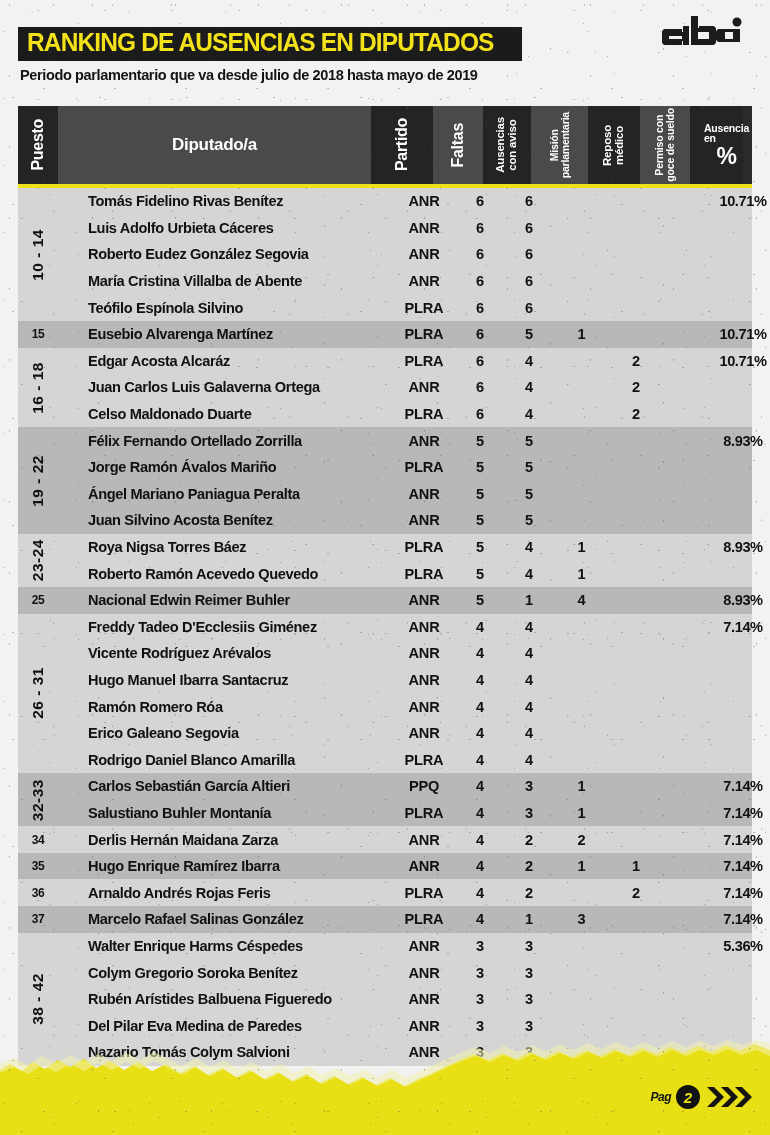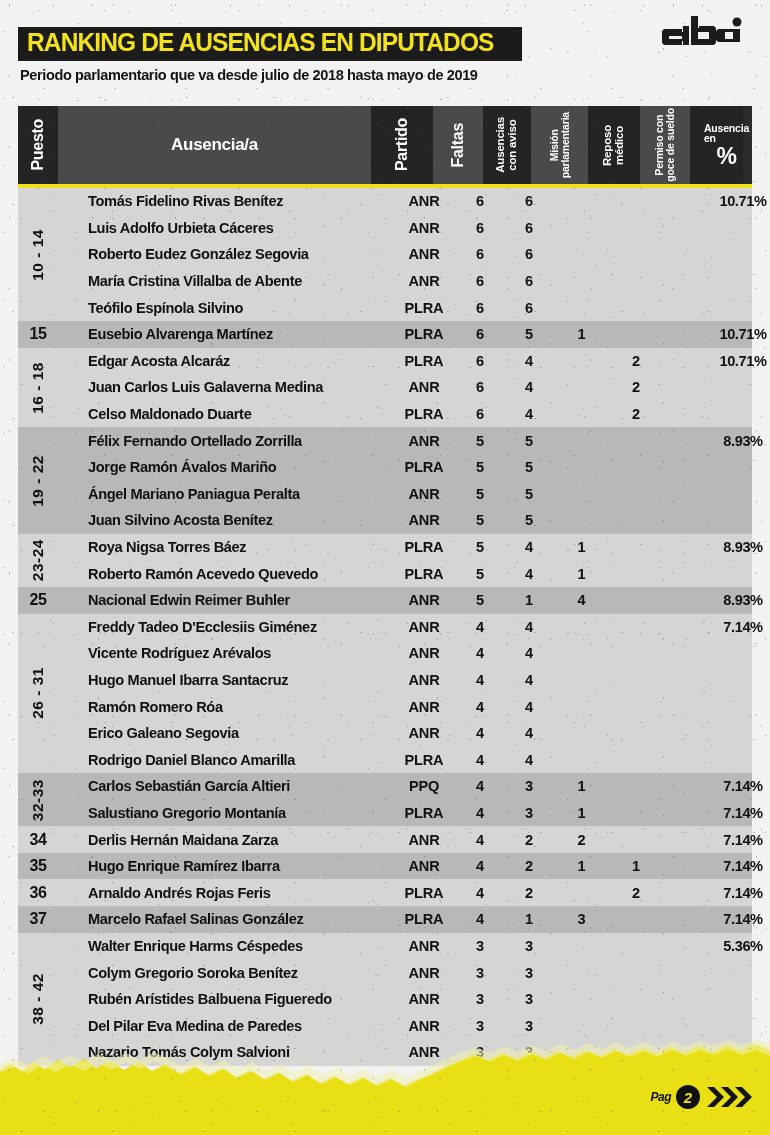--- a/index.html
+++ b/index.html
@@ -104,21 +104,21 @@
 
   .rank-cell{
     width:40px;flex:0 0 40px;
     display:flex;align-items:center;justify-content:center;
     color:#111;font-weight:bold;box-sizing:border-box;
   }
   .rank-cell .rv{
     writing-mode:vertical-rl;transform:rotate(180deg);
     font-size:15.5px;letter-spacing:.5px;white-space:nowrap;
   }
-  .rank-cell .rh{font-size:16px;letter-spacing:-.3px;}
+  .rank-cell .rh{font-size:12px;letter-spacing:-.3px;}
 
   .rows{flex:1 1 auto;}
   .row{display:flex;height:26.6px;align-items:center;color:#111;}
 
   .cell{box-sizing:border-box;font-weight:bold;font-size:14.6px;letter-spacing:-.35px;}
   .cell.name   {width:313px;padding-left:8px;text-align:left;white-space:nowrap;margin-left:22px;}
   .cell.party  {width:62px;text-align:center;letter-spacing:-.2px;}
   .cell.num    {text-align:center;}
   .cell.faltas {width:50px;}
   .cell.aviso  {width:48px;}
@@ -170,21 +170,21 @@
   </div>
 </div>
 
 <div class="table">
 
   <div class="thead">
     <div class="th dark c-puesto">
       <span class="vert">Puesto</span>
     </div>
     <div class="th alt c-nombre">
-      <span>Ausencia/a</span>
+      <span>Diputado/a</span>
     </div>
     <div class="th dark c-partido">
       <span class="vert">Partido</span>
     </div>
     <div class="th alt c-faltas">
       <span class="vert">Faltas</span>
     </div>
     <div class="th dark c-aviso">
       <span class="vert">
         <span>Ausencias</span><br>
@@ -299,21 +299,21 @@
             <div class="cell name">Edgar Acosta Alcaráz</div>
             <div class="cell party">PLRA</div>
             <div class="cell num faltas">6</div>
             <div class="cell num aviso">4</div>
             <div class="cell num mision"></div>
             <div class="cell num reposo">2</div>
             <div class="cell num permiso"></div>
             <div class="cell pct">10.71%</div>
           </div>
           <div class="row">
-            <div class="cell name">Juan Carlos Luis Galaverna Medina</div>
+            <div class="cell name">Juan Carlos Luis Galaverna Ortega</div>
             <div class="cell party">ANR</div>
             <div class="cell num faltas">6</div>
             <div class="cell num aviso">4</div>
             <div class="cell num mision"></div>
             <div class="cell num reposo">2</div>
             <div class="cell num permiso"></div>
             <div class="cell pct"></div>
           </div>
           <div class="row">
             <div class="cell name">Celso Maldonado Duarte</div>
@@ -494,21 +494,21 @@
             <div class="cell name">Carlos Sebastián García Altieri</div>
             <div class="cell party">PPQ</div>
             <div class="cell num faltas">4</div>
             <div class="cell num aviso">3</div>
             <div class="cell num mision">1</div>
             <div class="cell num reposo"></div>
             <div class="cell num permiso"></div>
             <div class="cell pct">7.14%</div>
           </div>
           <div class="row">
-            <div class="cell name">Salustiano Gregorio Montanía</div>
+            <div class="cell name">Salustiano Buhler Montanía</div>
             <div class="cell party">PLRA</div>
             <div class="cell num faltas">4</div>
             <div class="cell num aviso">3</div>
             <div class="cell num mision">1</div>
             <div class="cell num reposo"></div>
             <div class="cell num permiso"></div>
             <div class="cell pct">7.14%</div>
           </div>
         </div>
       </div>

